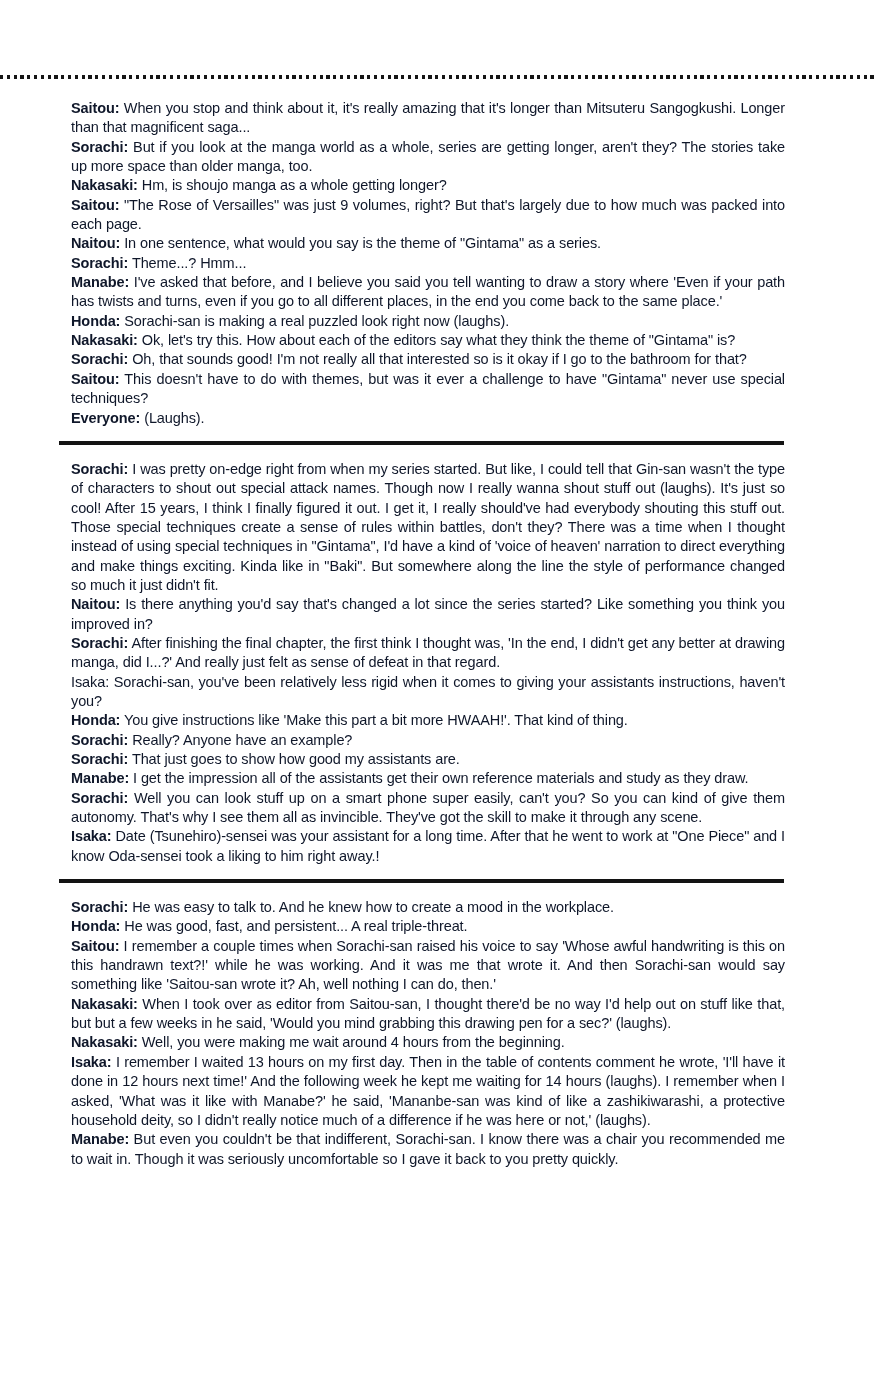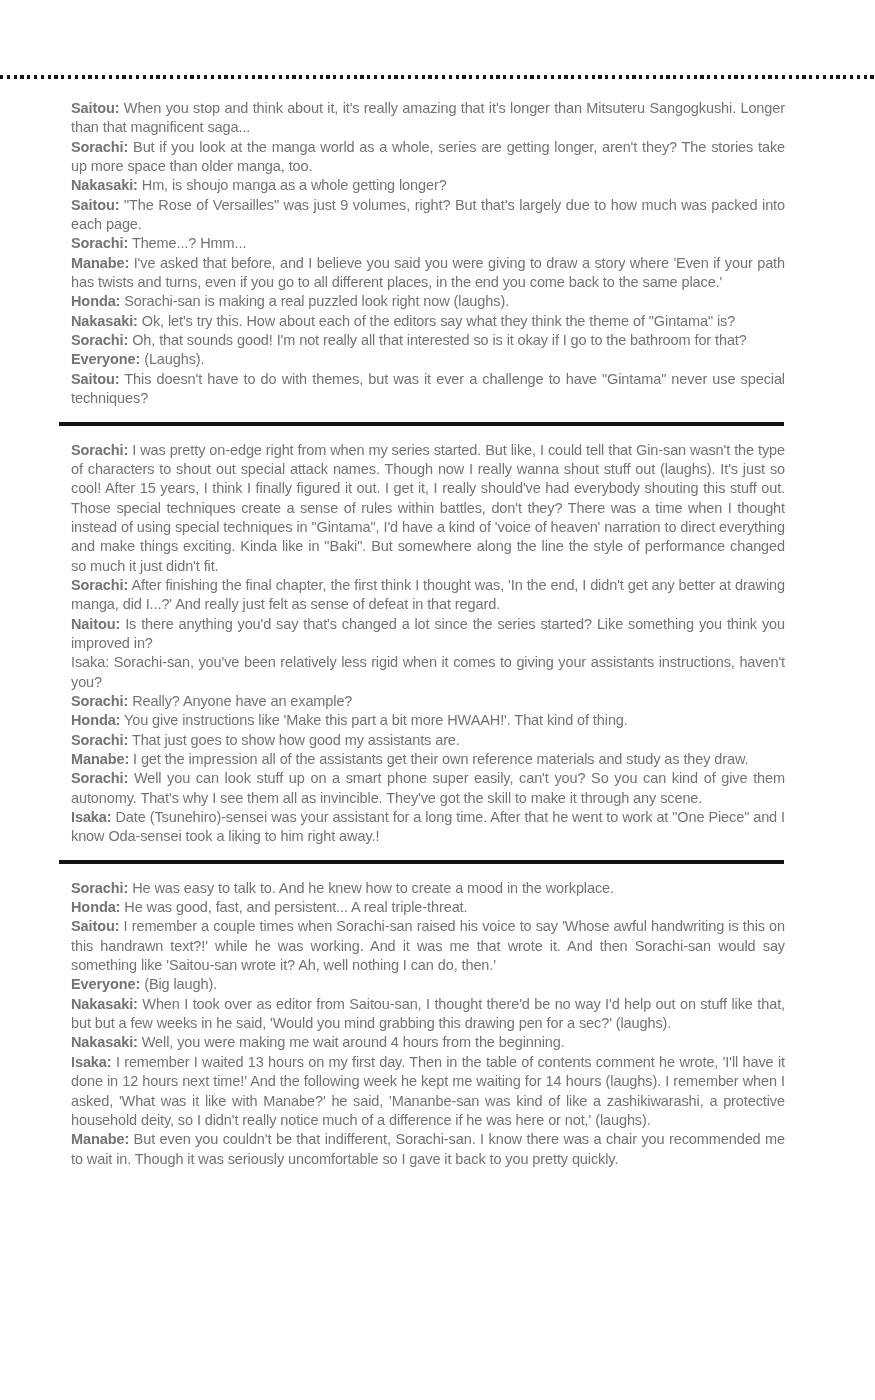--- a/index.html
+++ b/index.html
@@ -7,21 +7,21 @@
     padding: 0;
     background: #ffffff;
   }
   .page {
     position: relative;
     width: 875px;
     height: 1400px;
     background: #ffffff;
     overflow: hidden;
     font-family: "Liberation Sans", "DejaVu Sans", sans-serif;
-    color: #737373;
+    color: #0f172a;
   }
   .dotted-divider {
     position: absolute;
     top: 75px;
     left: 0;
     width: 875px;
     height: 4px;
     background: repeating-linear-gradient(to right, #151515 0px, #151515 3.2px, transparent 3.2px, transparent 6.8px);
   }
   .content {
@@ -52,46 +52,46 @@
 <body>
 
 <div class="page">
   <div class="dotted-divider"></div>
   <div class="content">
     <section class="block">
         <p class="turn"><span class="speaker">Saitou:</span><span> When you stop and think about it, it's really amazing that it's longer than Mitsuteru Sangogkushi. Longer than that magnificent saga...</span></p>
         <p class="turn"><span class="speaker">Sorachi:</span><span> But if you look at the manga world as a whole, series are getting longer, aren't they? The stories take up more space than older manga, too.</span></p>
         <p class="turn"><span class="speaker">Nakasaki:</span><span> Hm, is shoujo manga as a whole getting longer?</span></p>
         <p class="turn"><span class="speaker">Saitou:</span><span> "The Rose of Versailles" was just 9 volumes, right? But that's largely due to how much was packed into each page.</span></p>
+        <p class="turn"><span class="speaker">Naitou:</span><span> In one sentence, what would you say is the theme of "Gintama" as a series.</span></p>
         <p class="turn"><span class="speaker">Sorachi:</span><span> Theme...? Hmm...</span></p>
-        <p class="turn"><span class="speaker">Manabe:</span><span> I've asked that before, and I believe you said you were giving to draw a story where 'Even if your path has twists and turns, even if you go to all different places, in the end you come back to the same place.'</span></p>
+        <p class="turn"><span class="speaker">Manabe:</span><span> I've asked that before, and I believe you said you tell wanting to draw a story where 'Even if your path has twists and turns, even if you go to all different places, in the end you come back to the same place.'</span></p>
         <p class="turn"><span class="speaker">Honda:</span><span> Sorachi-san is making a real puzzled look right now (laughs).</span></p>
         <p class="turn"><span class="speaker">Nakasaki:</span><span> Ok, let's try this. How about each of the editors say what they think the theme of "Gintama" is?</span></p>
         <p class="turn"><span class="speaker">Sorachi:</span><span> Oh, that sounds good! I'm not really all that interested so is it okay if I go to the bathroom for that?</span></p>
+        <p class="turn"><span class="speaker">Saitou:</span><span> This doesn't have to do with themes, but was it ever a challenge to have "Gintama" never use special techniques?</span></p>
         <p class="turn"><span class="speaker">Everyone:</span><span> (Laughs).</span></p>
-        <p class="turn"><span class="speaker">Saitou:</span><span> This doesn't have to do with themes, but was it ever a challenge to have "Gintama" never use special techniques?</span></p>
       </section>
     <hr class="rule">
     <section class="block">
         <p class="turn"><span class="speaker">Sorachi:</span><span> I was pretty on-edge right from when my series started. But like, I could tell that Gin-san wasn't the type of characters to shout out special attack names. Though now I really wanna shout stuff out (laughs). It's just so cool! After 15 years, I think I finally figured it out. I get it, I really should've had everybody shouting this stuff out. Those special techniques create a sense of rules within battles, don't they? There was a time when I thought instead of using special techniques in "Gintama", I'd have a kind of 'voice of heaven' narration to direct everything and make things exciting. Kinda like in "Baki". But somewhere along the line the style of performance changed so much it just didn't fit.</span></p>
+        <p class="turn"><span class="speaker">Naitou:</span><span> Is there anything you'd say that's changed a lot since the series started? Like something you think you improved in?</span></p>
         <p class="turn"><span class="speaker">Sorachi:</span><span> After finishing the final chapter, the first think I thought was, 'In the end, I didn't get any better at drawing manga, did I...?' And really just felt as sense of defeat in that regard.</span></p>
-        <p class="turn"><span class="speaker">Naitou:</span><span> Is there anything you'd say that's changed a lot since the series started? Like something you think you improved in?</span></p>
         <p class="turn"><span class="speaker plain">Isaka:</span><span> Sorachi-san, you've been relatively less rigid when it comes to giving your assistants instructions, haven't you?</span></p>
+        <p class="turn"><span class="speaker">Honda:</span><span> You give instructions like 'Make this part a bit more HWAAH!'. That kind of thing.</span></p>
         <p class="turn"><span class="speaker">Sorachi:</span><span> Really? Anyone have an example?</span></p>
-        <p class="turn"><span class="speaker">Honda:</span><span> You give instructions like 'Make this part a bit more HWAAH!'. That kind of thing.</span></p>
         <p class="turn"><span class="speaker">Sorachi:</span><span> That just goes to show how good my assistants are.</span></p>
         <p class="turn"><span class="speaker">Manabe:</span><span> I get the impression all of the assistants get their own reference materials and study as they draw.</span></p>
         <p class="turn"><span class="speaker">Sorachi:</span><span> Well you can look stuff up on a smart phone super easily, can't you? So you can kind of give them autonomy. That's why I see them all as invincible. They've got the skill to make it through any scene.</span></p>
         <p class="turn"><span class="speaker">Isaka:</span><span> Date (Tsunehiro)-sensei was your assistant for a long time. After that he went to work at "One Piece" and I know Oda-sensei took a liking to him right away.!</span></p>
       </section>
     <hr class="rule">
     <section class="block">
         <p class="turn"><span class="speaker">Sorachi:</span><span> He was easy to talk to. And he knew how to create a mood in the workplace.</span></p>
         <p class="turn"><span class="speaker">Honda:</span><span> He was good, fast, and persistent... A real triple-threat.</span></p>
         <p class="turn"><span class="speaker">Saitou:</span><span> I remember a couple times when Sorachi-san raised his voice to say 'Whose awful handwriting is this on this handrawn text?!' while he was working. And it was me that wrote it. And then Sorachi-san would say something like 'Saitou-san wrote it? Ah, well nothing I can do, then.'</span></p>
-        <p class="turn"><span class="speaker">Everyone:</span><span> (Big laugh).</span></p>
         <p class="turn"><span class="speaker">Nakasaki:</span><span> When I took over as editor from Saitou-san, I thought there'd be no way I'd help out on stuff like that, but but a few weeks in he said, 'Would you mind grabbing this drawing pen for a sec?' (laughs).</span></p>
         <p class="turn"><span class="speaker">Nakasaki:</span><span> Well, you were making me wait around 4 hours from the beginning.</span></p>
         <p class="turn"><span class="speaker">Isaka:</span><span> I remember I waited 13 hours on my first day. Then in the table of contents comment he wrote, 'I'll have it done in 12 hours next time!' And the following week he kept me waiting for 14 hours (laughs). I remember when I asked, 'What was it like with Manabe?' he said, 'Mananbe-san was kind of like a zashikiwarashi, a protective household deity, so I didn't really notice much of a difference if he was here or not,' (laughs).</span></p>
         <p class="turn"><span class="speaker">Manabe:</span><span> But even you couldn't be that indifferent, Sorachi-san. I know there was a chair you recommended me to wait in. Though it was seriously uncomfortable so I gave it back to you pretty quickly.</span></p>
       </section>
   </div>
 </div>
 
 </body></html>

